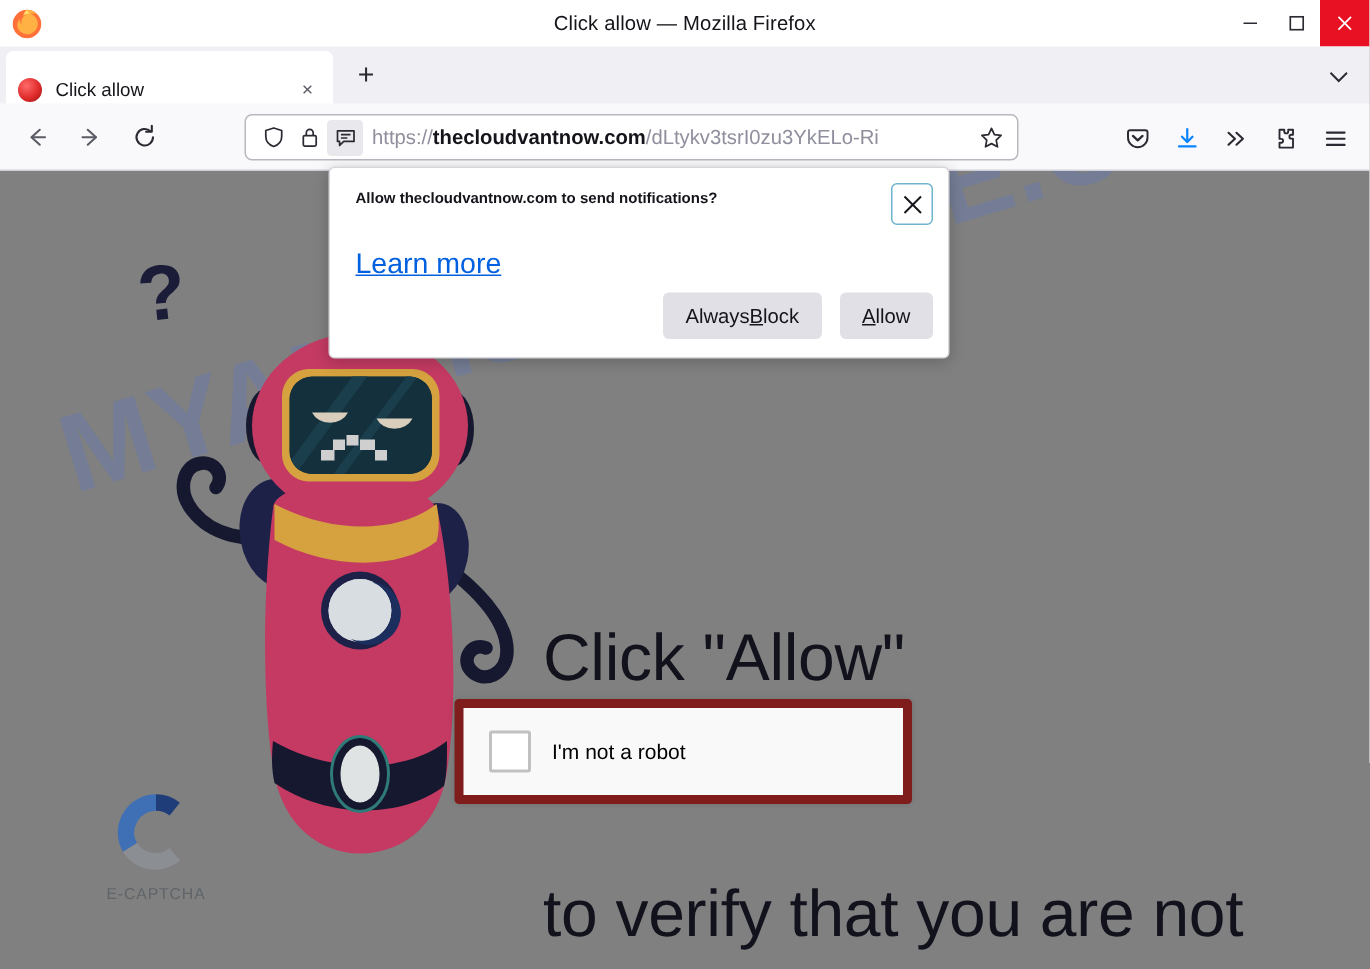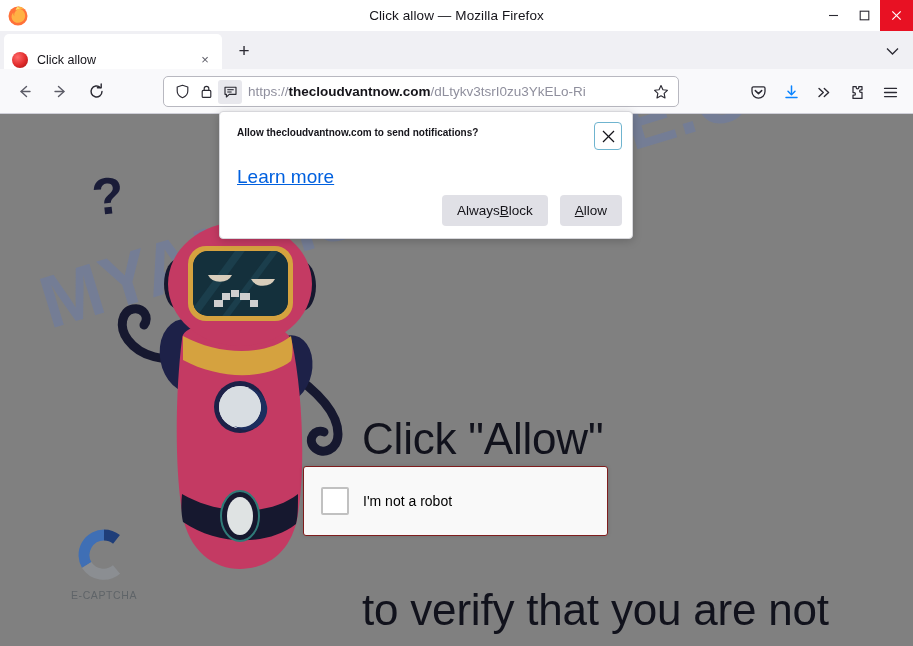--- a/index.html
+++ b/index.html
@@ -135,21 +135,21 @@
   
   .ecaptcha { position: absolute; left: 66px; top: 415px; width: 76px; text-align: center; }
   .ecaptcha-label {
     margin-top: 4px; font-size: 10.5px; letter-spacing: .6px; color: #5f6468;
     font-family: "Liberation Sans", sans-serif;
   }
 
   
   .recaptcha {
     position: absolute; left: 303px; top: 352px; width: 305px; height: 70px;
-    background: #f9f9f9; border: 1px solid #7f1d1d; border-radius: 3px;
+    background: #f9f9f9; border: 6px solid #7f1d1d; border-radius: 3px;
     box-shadow: 0 0 4px rgba(0,0,0,0.12);
     display: flex; align-items: center;
   }
   .rc-check {
     width: 28px; height: 28px; margin-left: 17px;
     background: #ffffff; border: 2px solid #c1c1c1; border-radius: 2px; flex: 0 0 auto;
   }
   .rc-label { margin-left: 14px; font-size: 14px; color: #000000; flex: 1 1 auto; }
   .rc-brand {
     width: 82px; text-align: center; margin-right: 6px; flex: 0 0 auto;

